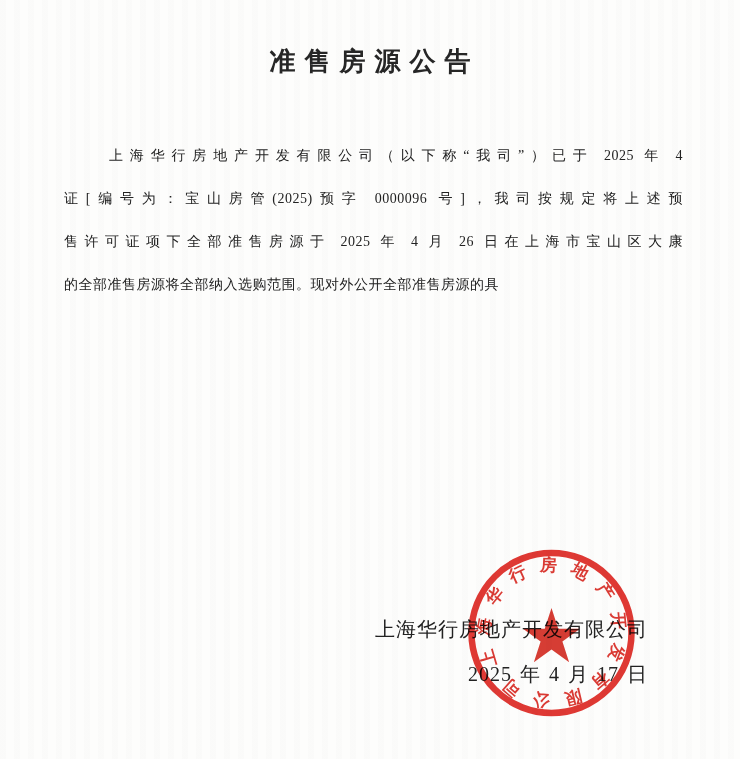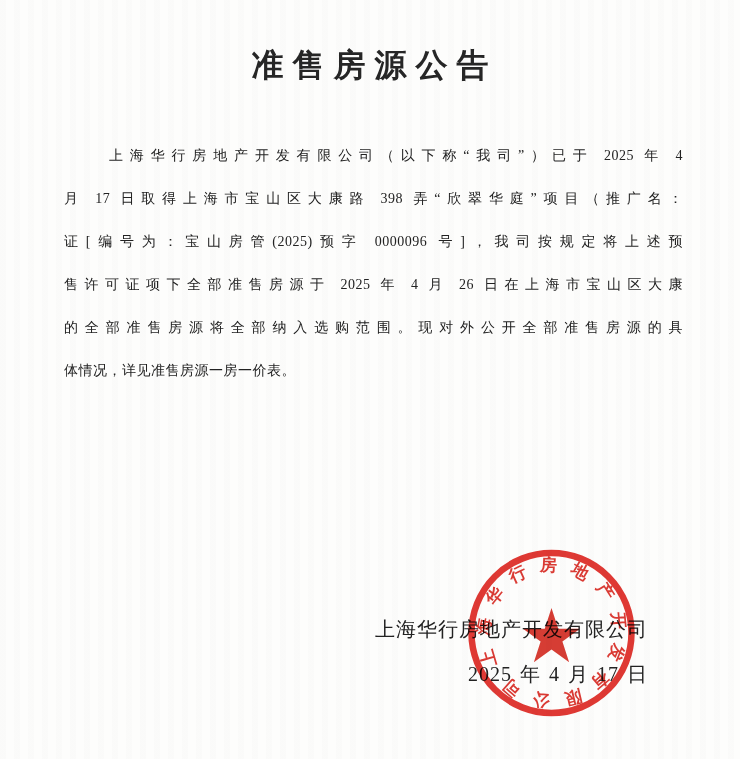--- a/index.html
+++ b/index.html
@@ -11,21 +11,21 @@
   .page{
     position:relative;width:740px;height:759px;overflow:hidden;
     background:
       repeating-linear-gradient(90deg, rgba(120,120,120,0.02) 0 6px, rgba(255,255,255,0) 6px 14px),
       #fdfdfc;
     color:#1e1e1e;
   }
   .doc-title{
     position:absolute;top:44px;left:0;width:740px;
     margin:0;text-align:center;
-    font-size:32px;font-weight:600;letter-spacing:9px;text-indent:9px;
+    font-size:26px;font-weight:600;letter-spacing:9px;text-indent:9px;
     color:#262626;
   }
   .doc-body{
     position:absolute;left:64px;top:134px;width:619px;
     font-size:14px;color:#222;
   }
   .body-line{
     line-height:43px;height:43px;overflow:hidden;
     text-align:justify;text-align-last:justify;
     letter-spacing:0.5px;
@@ -47,25 +47,23 @@
 </style>
 </head>
 <body>
 
 <div class="page">
 
   <h1 class="doc-title">准售房源公告</h1>
 
   <div class="doc-body">
       <div class="body-line">上海华行房地产开发有限公司（以下称“我司”）已于 2025 年 4</div>
-      <div class="body-line">月 17 日取得上海市宝山区大康路 398 弄“欣翠华庭”项目（推广名：</div>
       <div class="body-line">证[编号为：宝山房管(2025)预字 0000096 号]，我司按规定将上述预</div>
       <div class="body-line">售许可证项下全部准售房源于 2025 年 4 月 26 日在上海市宝山区大康</div>
       <div class="body-line">的全部准售房源将全部纳入选购范围。现对外公开全部准售房源的具</div>
-      <div class="body-line">体情况，详见准售房源一房一价表。</div>
     </div>
 
   <div class="signature">
     <div class="sig-company">上海华行房地产开发有限公司</div>
     <div class="sig-date">2025 年 4 月 17 日</div>
   </div>
 
   <svg class="seal" viewBox="0 0 171 171">
     <circle cx="85.5" cy="85" r="80" fill="none" stroke="#de231d" stroke-width="6.5"></circle>
     <path d="M 0,-30 L 6.74,-9.27 L 28.53,-9.27 L 10.9,3.54 L 17.63,24.27 L 0,11.46 L -17.63,24.27 L -10.9,3.54 L -28.53,-9.27 L -6.74,-9.27 Z" transform="translate(85.5,90)" fill="#d4281e"></path>

